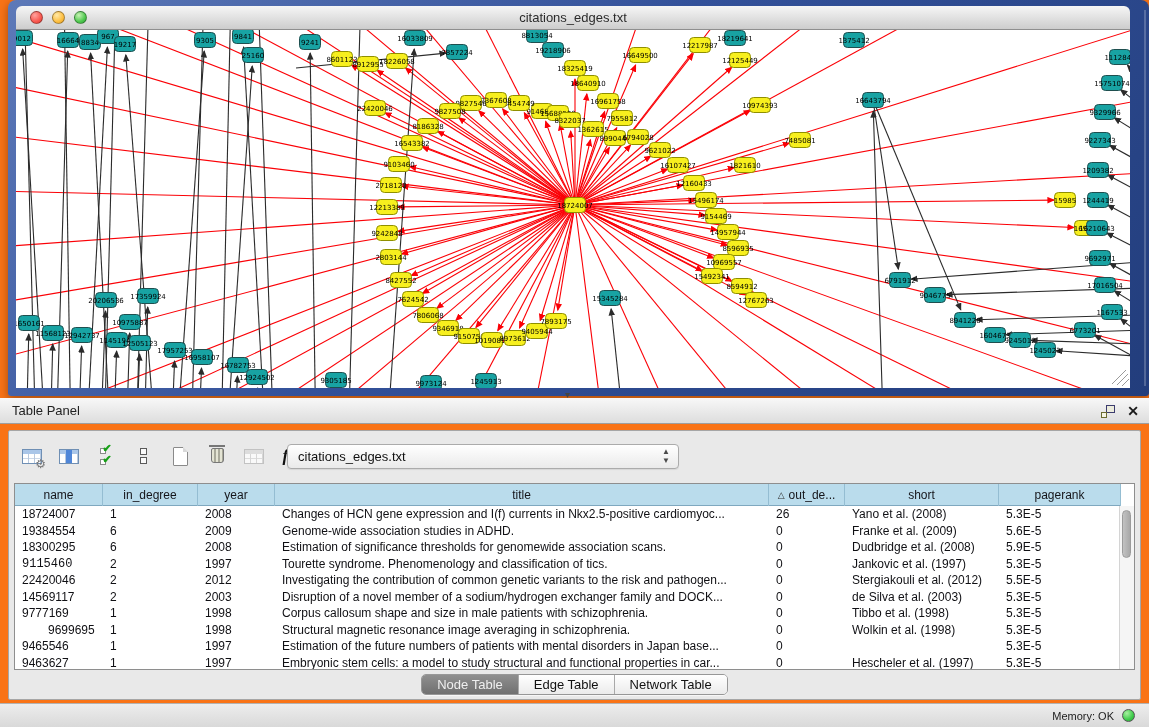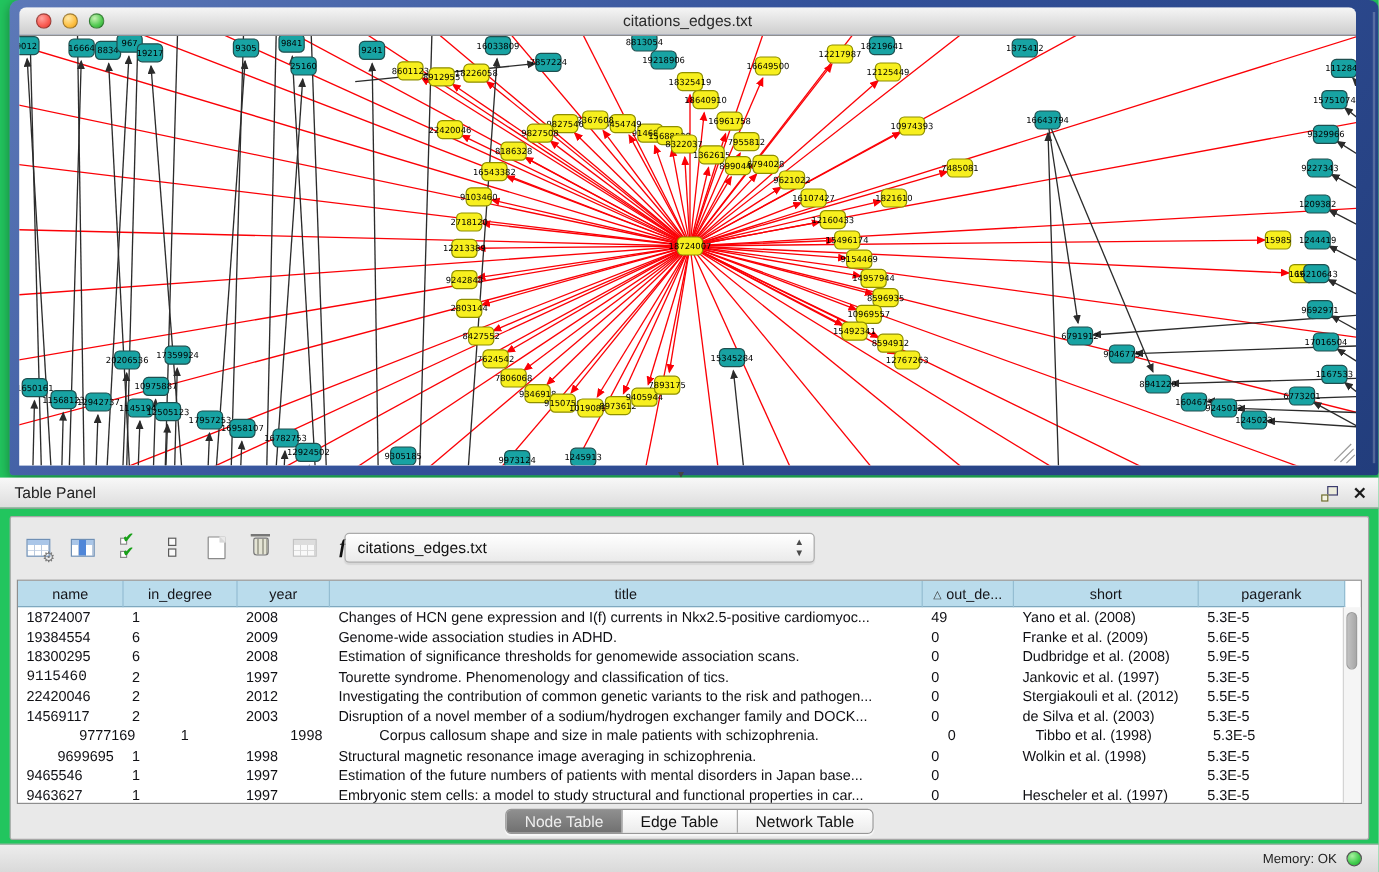--- a/index.html
+++ b/index.html
@@ -1,18 +1,18 @@
 <!DOCTYPE html>
 <html><head>
 <meta charset="utf-8">
 <style>
   * { margin:0; padding:0; box-sizing:border-box; }
   html,body { width:1149px; height:727px; overflow:hidden; }
   body { font-family:"Liberation Sans", sans-serif; }
-  #desktop { position:relative; width:1149px; height:727px; background:#22c55e; overflow:hidden; }
+  #desktop { position:relative; width:1149px; height:727px; background:#f97316; overflow:hidden; }
 
   
   #net-window { position:absolute; left:8px; top:0; width:1141px; height:396px;
     background:linear-gradient(135deg,#5d79b8 0%,#33519a 45%,#223d7c 100%);
     border-radius:8px 8px 3px 3px; box-shadow:0 3px 10px rgba(0,0,0,.35); }
   #net-frame-highlight { position:absolute; right:3px; top:10px; bottom:10px; width:2px; background:rgba(255,255,255,.22); }
   #title-bar { position:absolute; left:8px; top:6px; width:1114px; height:24px;
     background:linear-gradient(#f6f6f6,#cdcdcd); border-radius:6px 6px 0 0;
     border-bottom:1px solid #8f8f8f; display:flex; align-items:center; }
   .traffic { width:13px; height:13px; border-radius:50%; margin-left:9px; border:1px solid rgba(0,0,0,.35); }
@@ -575,21 +575,21 @@
           <div class="th-cell" style="width: 122px;">
             <span>pagerank</span>
           </div>
         </div>
       <div id="table-body">
           <div class="tr-row">
             <div class="td-cell" style="width: 88px;">18724007</div>
             <div class="td-cell" style="width: 95px;">1</div>
             <div class="td-cell" style="width: 77px;">2008</div>
             <div class="td-cell" style="width: 494px;">Changes of HCN gene expression and I(f) currents in Nkx2.5-positive cardiomyoc...</div>
-            <div class="td-cell" style="width: 76px;">49</div>
+            <div class="td-cell" style="width: 76px;">26</div>
             <div class="td-cell" style="width: 154px;">Yano et al. (2008)</div>
             <div class="td-cell" style="width: 122px;">5.3E-5</div>
           </div>
           <div class="tr-row">
             <div class="td-cell" style="width: 88px;">19384554</div>
             <div class="td-cell" style="width: 95px;">6</div>
             <div class="td-cell" style="width: 77px;">2009</div>
             <div class="td-cell" style="width: 494px;">Genome-wide association studies in ADHD.</div>
             <div class="td-cell" style="width: 76px;">0</div>
             <div class="td-cell" style="width: 154px;">Franke et al. (2009)</div>
@@ -625,21 +625,21 @@
           <div class="tr-row">
             <div class="td-cell" style="width: 88px;">14569117</div>
             <div class="td-cell" style="width: 95px;">2</div>
             <div class="td-cell" style="width: 77px;">2003</div>
             <div class="td-cell" style="width: 494px;">Disruption of a novel member of a sodium/hydrogen exchanger family and DOCK...</div>
             <div class="td-cell" style="width: 76px;">0</div>
             <div class="td-cell" style="width: 154px;">de Silva et al. (2003)</div>
             <div class="td-cell" style="width: 122px;">5.3E-5</div>
           </div>
           <div class="tr-row">
-            <div class="td-cell" style="width: 88px; margin-left: 44px;">9777169</div>
+            <div class="td-cell" style="width: 88px;">9777169</div>
             <div class="td-cell" style="width: 95px;">1</div>
             <div class="td-cell" style="width: 77px;">1998</div>
             <div class="td-cell" style="width: 494px;">Corpus callosum shape and size in male patients with schizophrenia.</div>
             <div class="td-cell" style="width: 76px;">0</div>
             <div class="td-cell" style="width: 154px;">Tibbo et al. (1998)</div>
             <div class="td-cell" style="width: 122px;">5.3E-5</div>
           </div>
           <div class="tr-row">
             <div class="td-cell" style="width: 88px; padding-left: 33px;">9699695</div>
             <div class="td-cell" style="width: 95px;">1</div>

